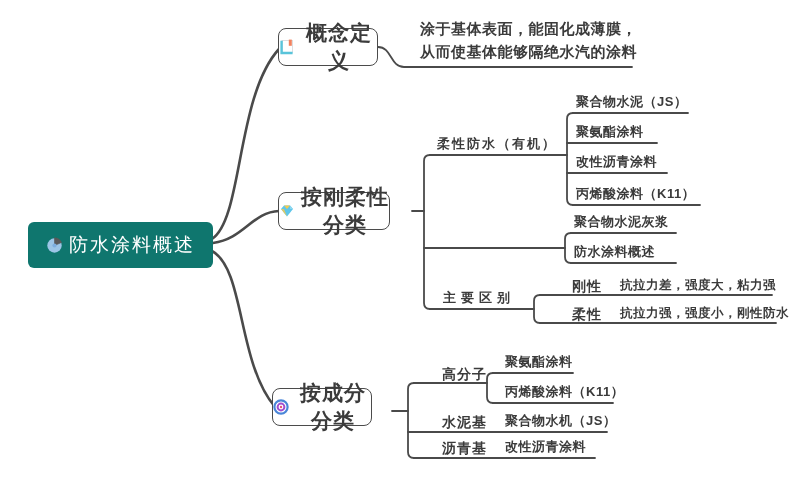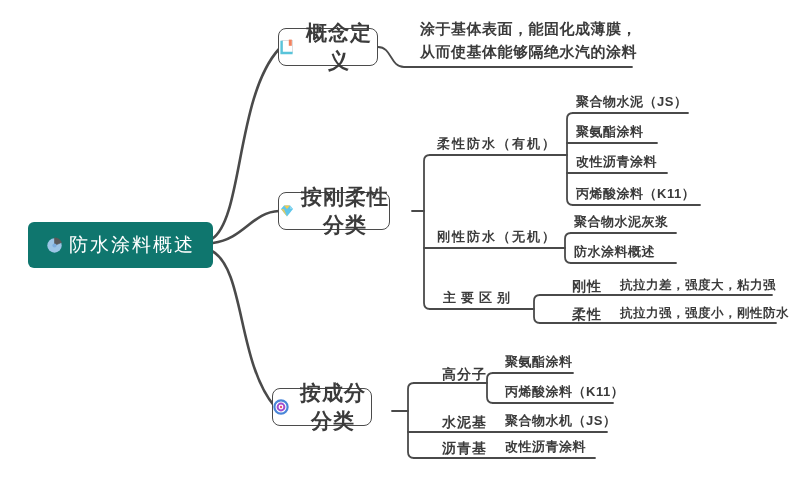--- a/index.html
+++ b/index.html
@@ -109,21 +109,20 @@
     </span>
     <span>按刚柔性分类</span>
   </div>
 
   <div class="lbl t3" style="left:437px;top:136px">柔性防水（有机）</div>
   <div class="lbl t4" style="left:576px;top:94px">聚合物水泥（JS）</div>
   <div class="lbl t4" style="left:576px;top:124px">聚氨酯涂料</div>
   <div class="lbl t4" style="left:576px;top:154px">改性沥青涂料</div>
   <div class="lbl t4" style="left:576px;top:186px">丙烯酸涂料（K11）</div>
 
-  <div class="lbl t3" style="left:437px;top:229px">刚性防水（无机）</div>
   <div class="lbl t4" style="left:574px;top:214px">聚合物水泥灰浆</div>
   <div class="lbl t4" style="left:574px;top:244px">防水涂料概述</div>
 
   <div class="lbl t3 wide" style="left:443px;top:290px">主要区别</div>
   <div class="lbl t3s" style="left:556px;top:278px">刚性</div>
   <div class="lbl t4s" style="left:620px;top:277px">抗拉力差，强度大，粘力强</div>
   <div class="lbl t3s" style="left:556px;top:306px">柔性</div>
   <div class="lbl t4s" style="left:620px;top:305px">抗拉力强，强度小，刚性防水</div>
 
   <div class="node branch" style="left:272px;top:388px;width:100px;height:38px">

